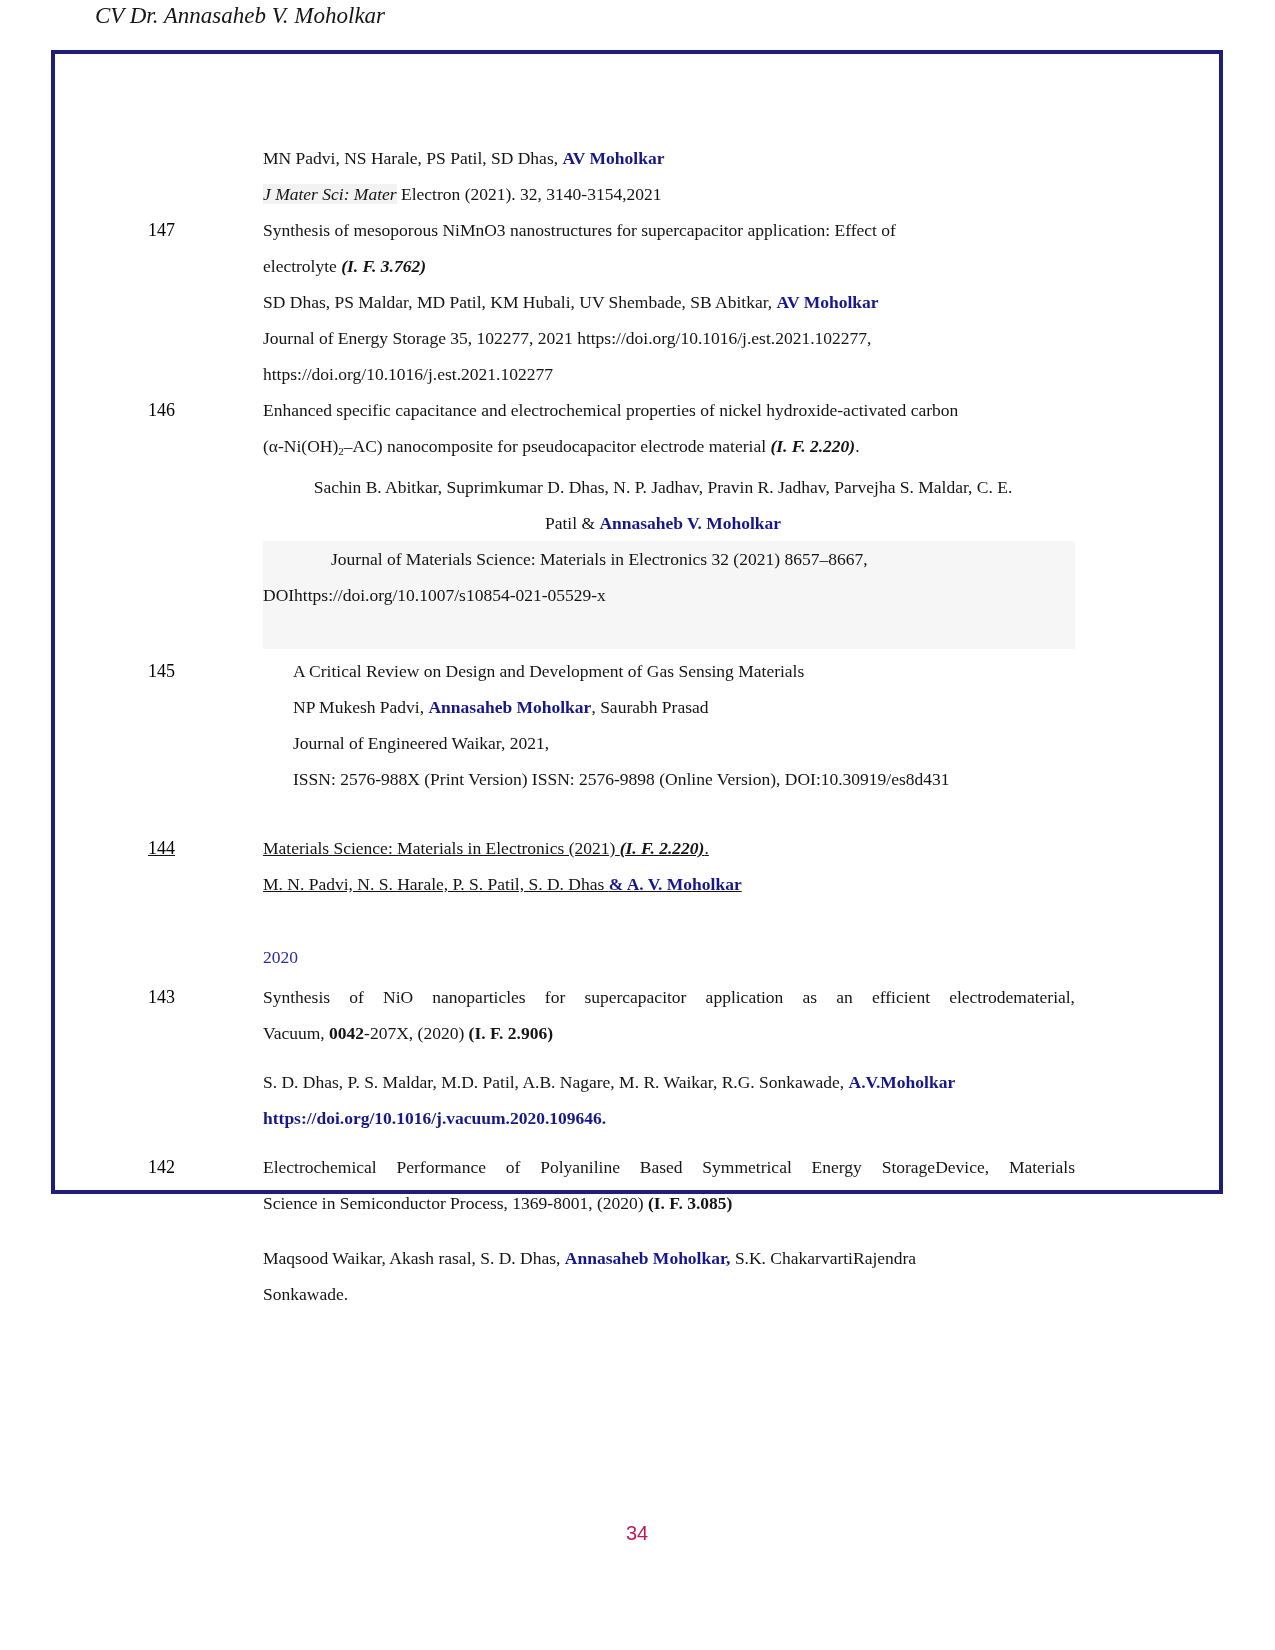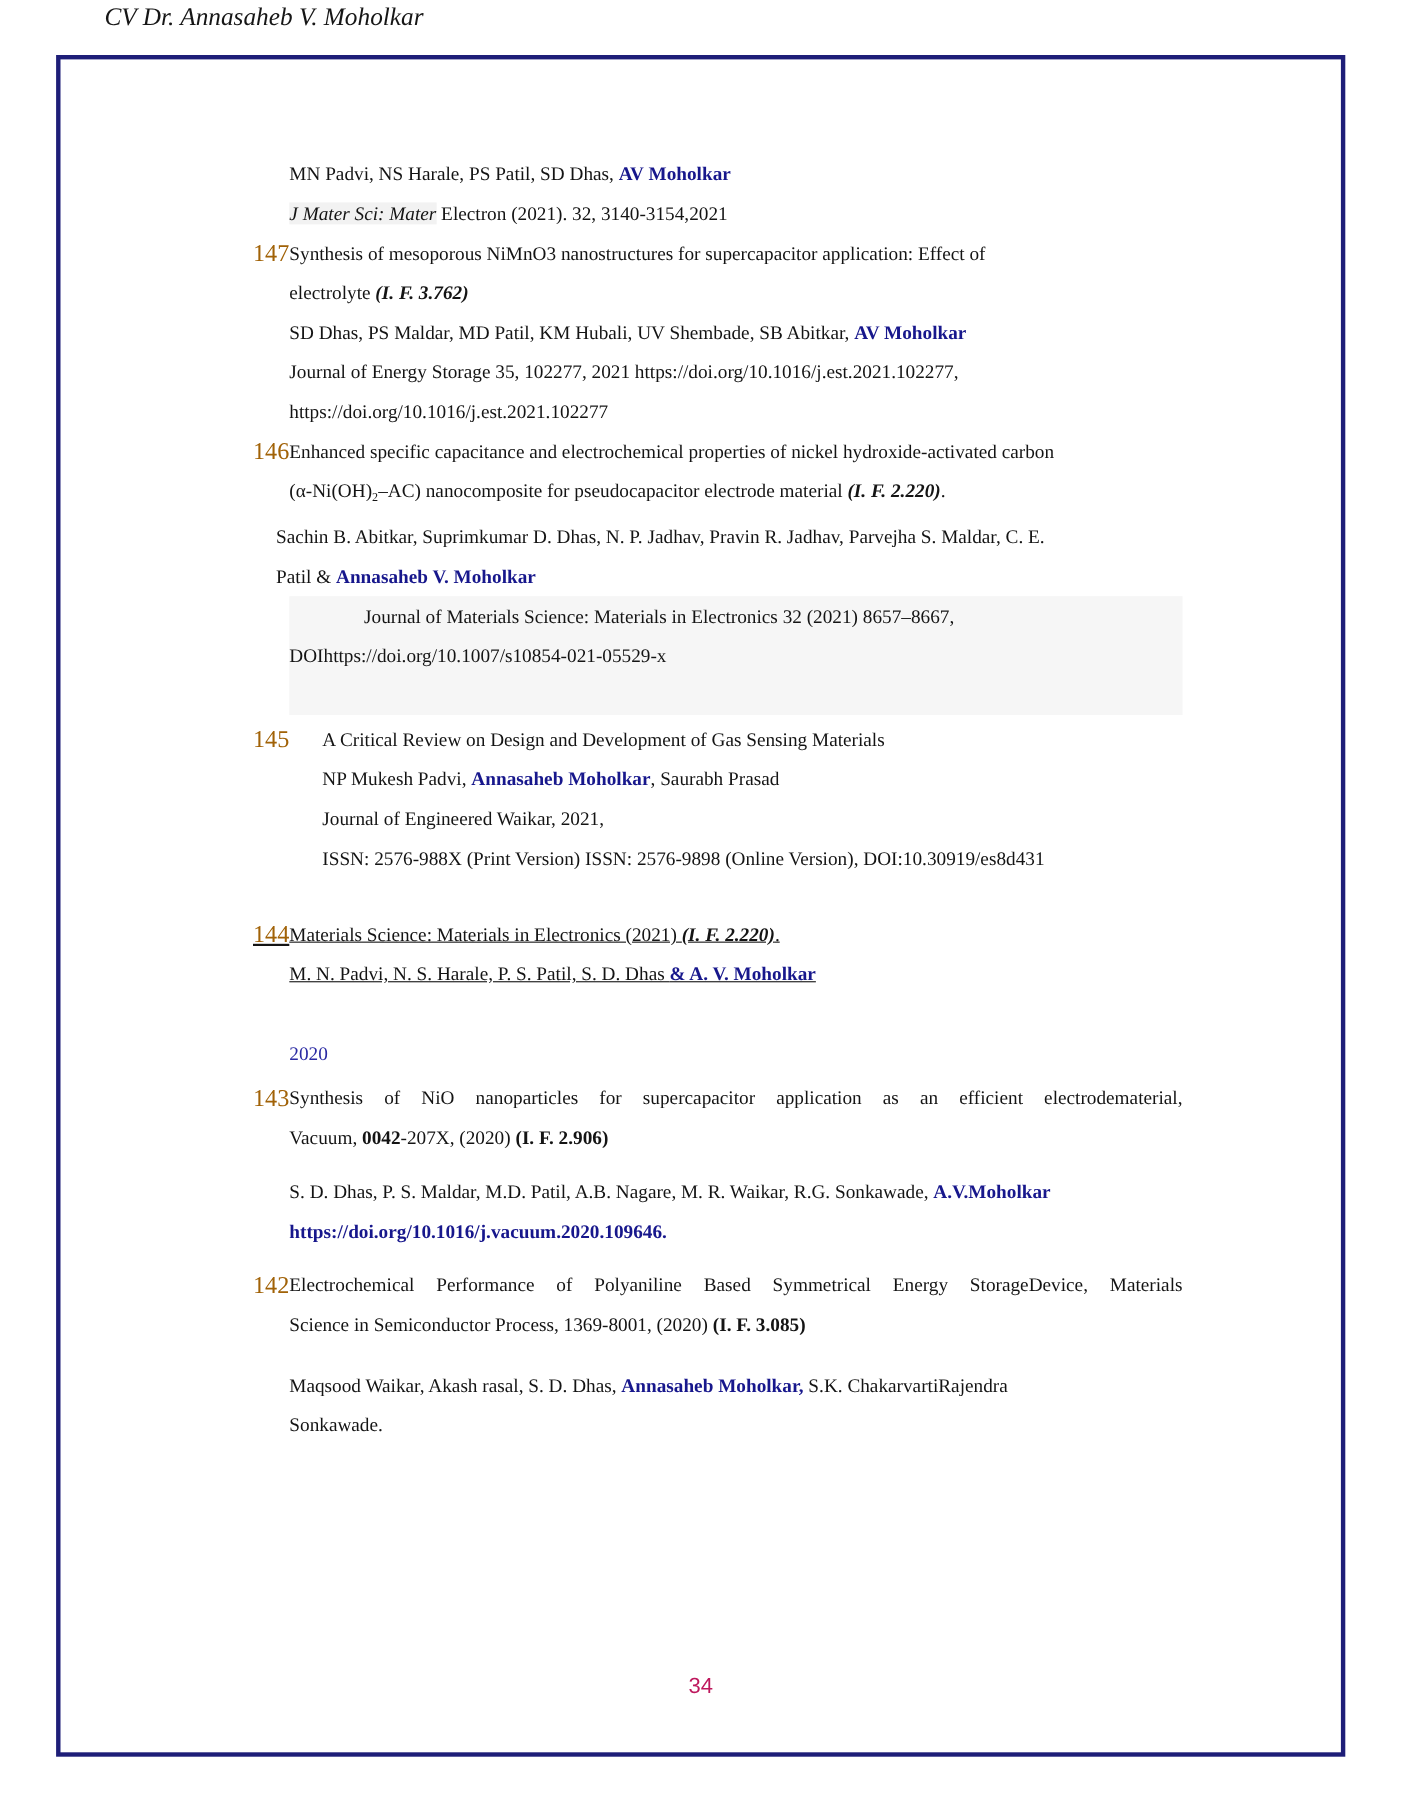--- a/index.html
+++ b/index.html
@@ -5,43 +5,43 @@
   html,body{margin:0;padding:0;}
   body{
     width:1275px;height:1650px;position:relative;background:#ffffff;
     font-family:"Liberation Serif","DejaVu Serif",serif;color:#141414;
     overflow:hidden;
   }
   .cv-header{
     position:absolute;left:95px;top:3px;font-style:italic;font-size:23px;color:#161616;
   }
   .frame{
-    position:absolute;left:51px;top:50px;width:1172px;height:1547px;
+    position:absolute;left:51px;top:50px;width:1172px;height:1144px;
     border:4px solid #1E1E78;box-sizing:border-box;background:#ffffff;
   }
   .content{
     position:absolute;left:0;top:0;right:0;
     padding:86px 0 0 93px;
   }
   .entry{display:grid;grid-template-columns:115px 812px;}
   .num{
-    color:#a16207;font-size:22px;line-height:36px;text-align:right;
+    color:#000000;font-size:18px;line-height:36px;
   }
   .lines{font-size:17.5px;line-height:36px;}
   .line{min-height:36px;white-space:nowrap;}
   
   .entry:nth-child(8){margin-top:4px;gap:30px;}
   .entry:nth-child(9){margin-top:33px;text-decoration:underline;}
   .entry:nth-child(10){margin-top:37px;}
   .entry:nth-child(11){margin-top:4px;}
   .entry:nth-child(12){margin-top:13px;}
   .entry:nth-child(13){margin-top:13px;}
   .entry:nth-child(14){margin-top:19px;}
   
-  .entry:nth-child(6) .line{margin-left:-12px;}
+  .entry:nth-child(6) .line{margin-left:-12px;text-align:center;}
   .entry.hl .lines{background:#F6F6F6;}
   .line.tab{padding-left:68px;}
   .line.jl{text-align:justify;text-align-last:justify;white-space:normal;}
   
   .s-nb{font-weight:bold;color:#17178C;}
   .s-bi{font-weight:bold;font-style:italic;}
   .s-b{font-weight:bold;}
   .s-ithl{font-style:italic;background:#F2F2F2;}
   .s-sub{font-size:11px;vertical-align:-3px;}
   .s-nv{color:#2B2BA3;}

